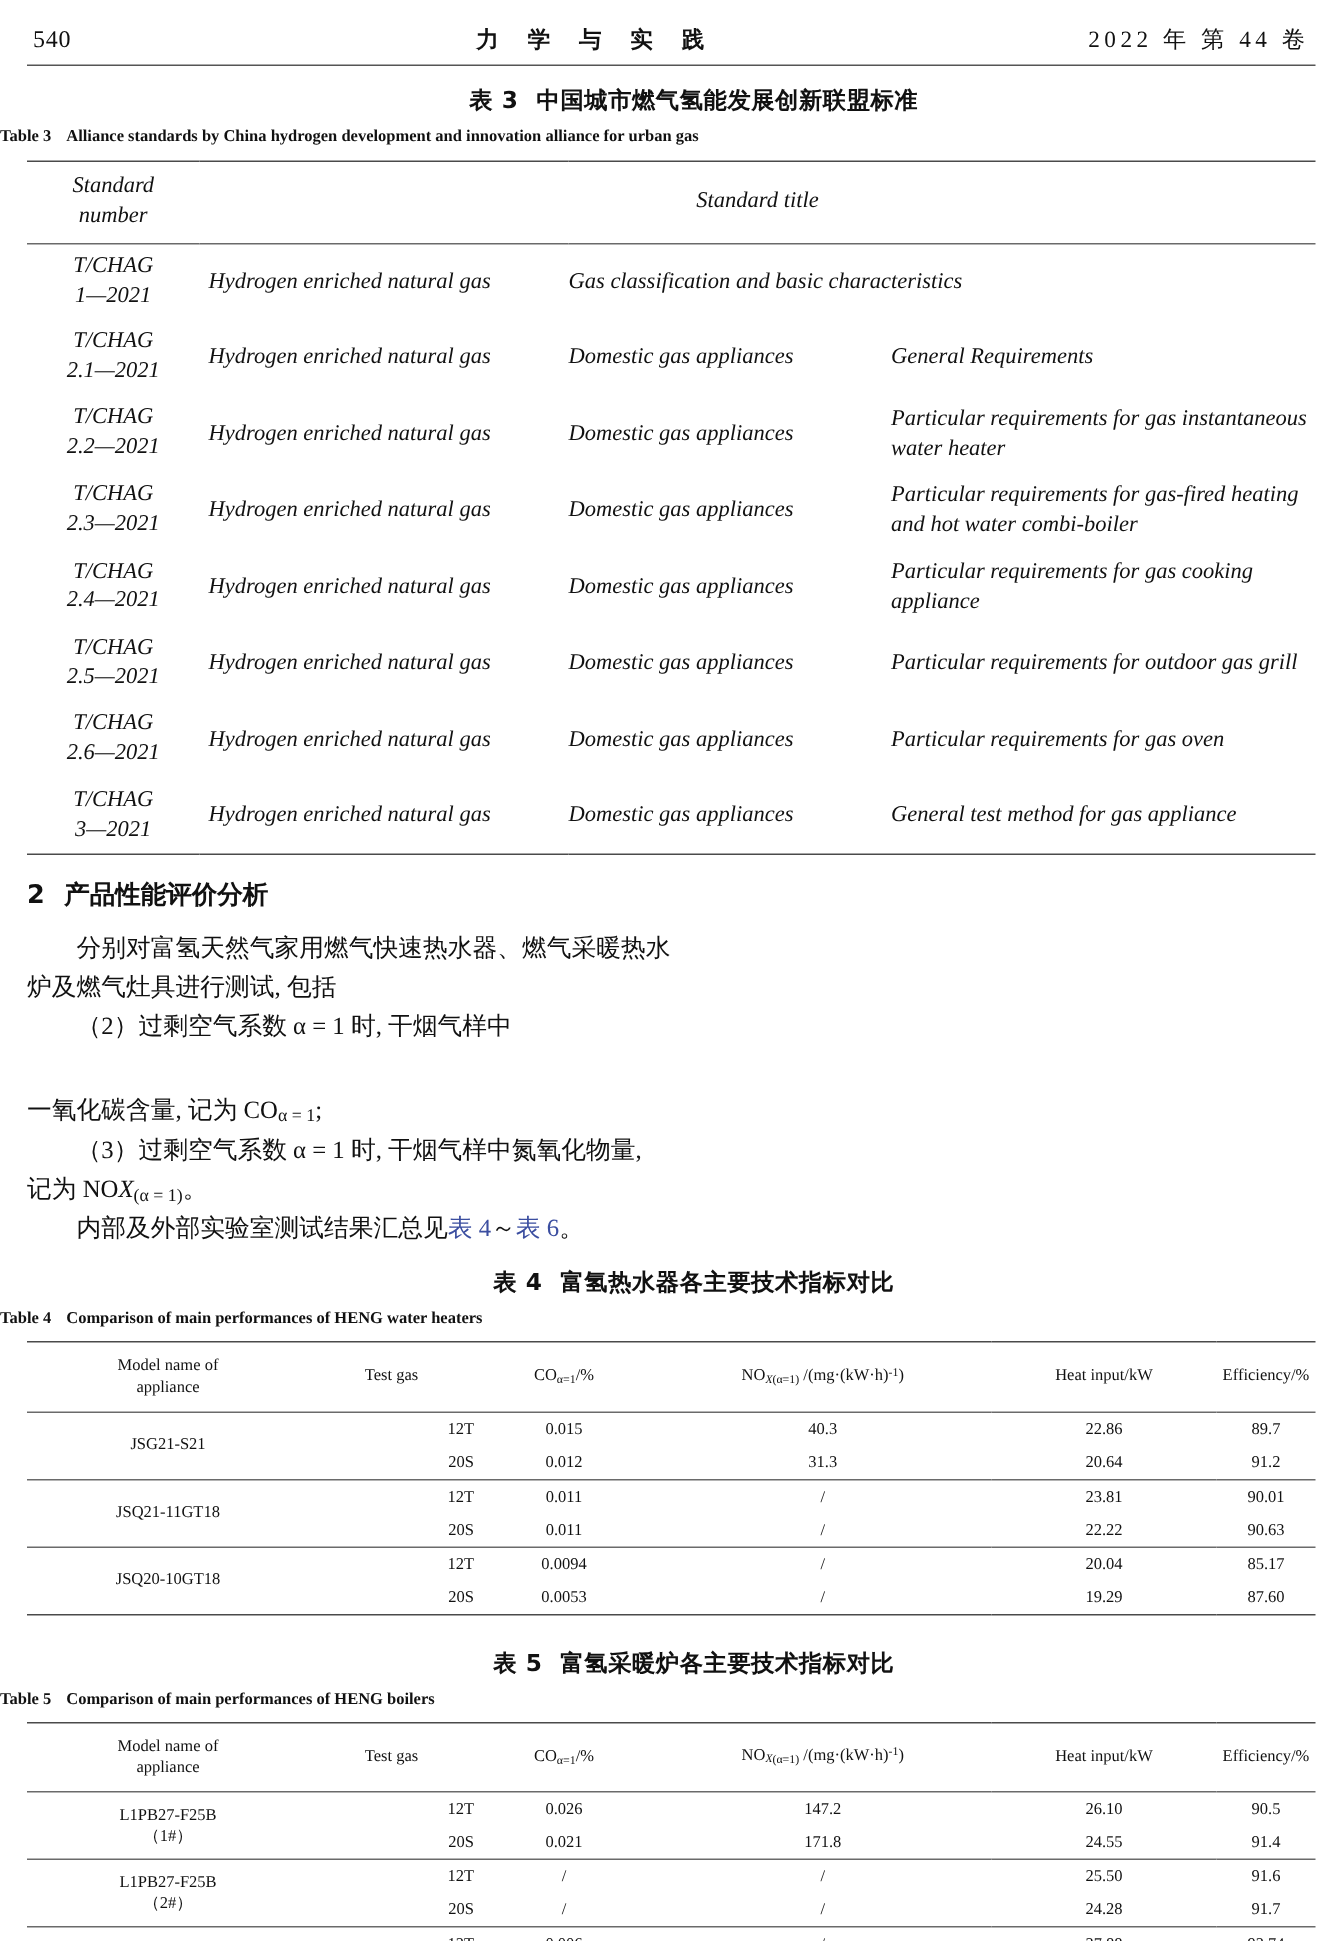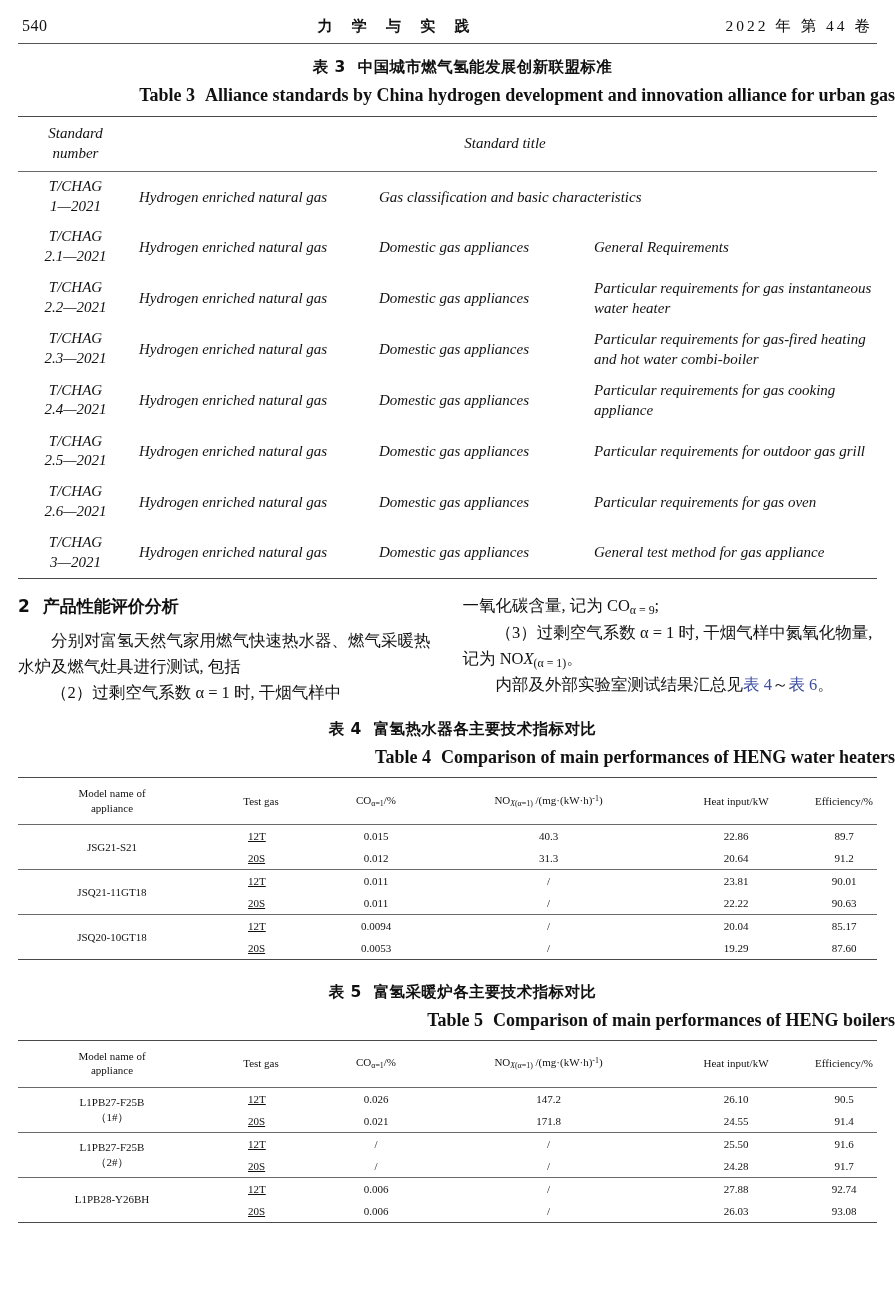--- a/index.html
+++ b/index.html
@@ -50,22 +50,22 @@
     text-align: center;
     font-family: "DejaVu Sans", "Liberation Sans", sans-serif;
     font-weight: bold;
     font-size: 15.5px;
     margin-top: 13px;
     letter-spacing: .4px;
     padding-left: 30px;
   }
   .cap-cn .capnum { margin-right: 12px; }
   .cap-en {
-    text-align: right;
-    font-size: 18px;
+    text-align: left;
+    font-size: 11px;
     margin-top: 7px;
     font-weight: 600;
   }
   .cap-en .capnum { margin-right: 10px; }
 
   
   table {
     border-collapse: collapse;
     width: calc(100% - 36px);
     margin: 0 18px;
@@ -98,33 +98,34 @@
     text-align: center;
   }
   .perf td { padding: 5px 0 5px 0; text-align: center; }
   .perf .col-model { width: 188px; }
   .perf .col-gas   { width: 110px; }
   .perf .col-co    { width: 120px; }
   .perf .col-nox   { width: 225px; }
   .perf .col-heat  { width: 150px; }
   .perf .col-eff   { }
   .perf td.model { text-align: center; line-height: 1.34; }
-  .perf td.gas { text-align: left; padding-left: 42px; text-decoration: underline; }
+  .perf td.gas { text-align: right; padding-left: 42px; }
   .perf .grp-sep td { border-top: 1.1px solid #6a6a6a; }
   sub  { font-size: .72em; vertical-align: -0.22em; }
   sup  { font-size: .72em; vertical-align: 0.42em; }
   .nsub { font-size: .70em; vertical-align: -0.2em; }
 
   
   .cols {
     display: flex;
     gap: 30px;
     margin: 14px 18px 0 18px;
     font-size: 16.5px;
     line-height: 1.58;
+    flex-direction: column;
   }
   .col { width: 50%; }
   .sec-head {
     font-family: "DejaVu Sans", "Liberation Sans", sans-serif;
     font-weight: bold;
     font-size: 17px;
     margin-bottom: 8px;
   }
   .sec-head .secnum { margin-right: 13px; }
   .para { text-indent: 2em; margin: 0; }
@@ -238,21 +239,21 @@
 
   <div class="cols">
     <div class="col">
       <div class="sec-head">
         <span class="secnum">2</span><span>产品性能评价分析</span>
       </div>
       <p class="para">分别对富氢天然气家用燃气快速热水器、燃气采暖热水炉及燃气灶具进行测试, 包括</p>
       <p class="para">（2）过剩空气系数 α = 1 时, 干烟气样中</p>
     </div>
     <div class="col">
-      <p class="para noind"><span>一氧化碳含量, 记为 CO</span><sub>α = 9</sub><span>;</span></p>
+      <p class="para noind"><span>一氧化碳含量, 记为 CO</span><sub>α = 1</sub><span>;</span></p>
       <p class="para"><span>（3）过剩空气系数 α = 1 时, 干烟气样中氮氧化物量, 记为 NO</span><span class="math">X</span><sub>(α = 1)</sub><span>。</span></p>
       <p class="para"><span>内部及外部实验室测试结果汇总见</span><span class="ref">表 4</span><span>～</span><span class="ref">表 6</span><span>。</span></p>
     </div>
   </div>
 
   <div class="cap-cn">
     <span class="capnum">表 4</span><span>富氢热水器各主要技术指标对比</span>
   </div>
   <div class="cap-en">
     <span class="capnum">Table 4</span><span>Comparison of main performances of HENG water heaters</span>

